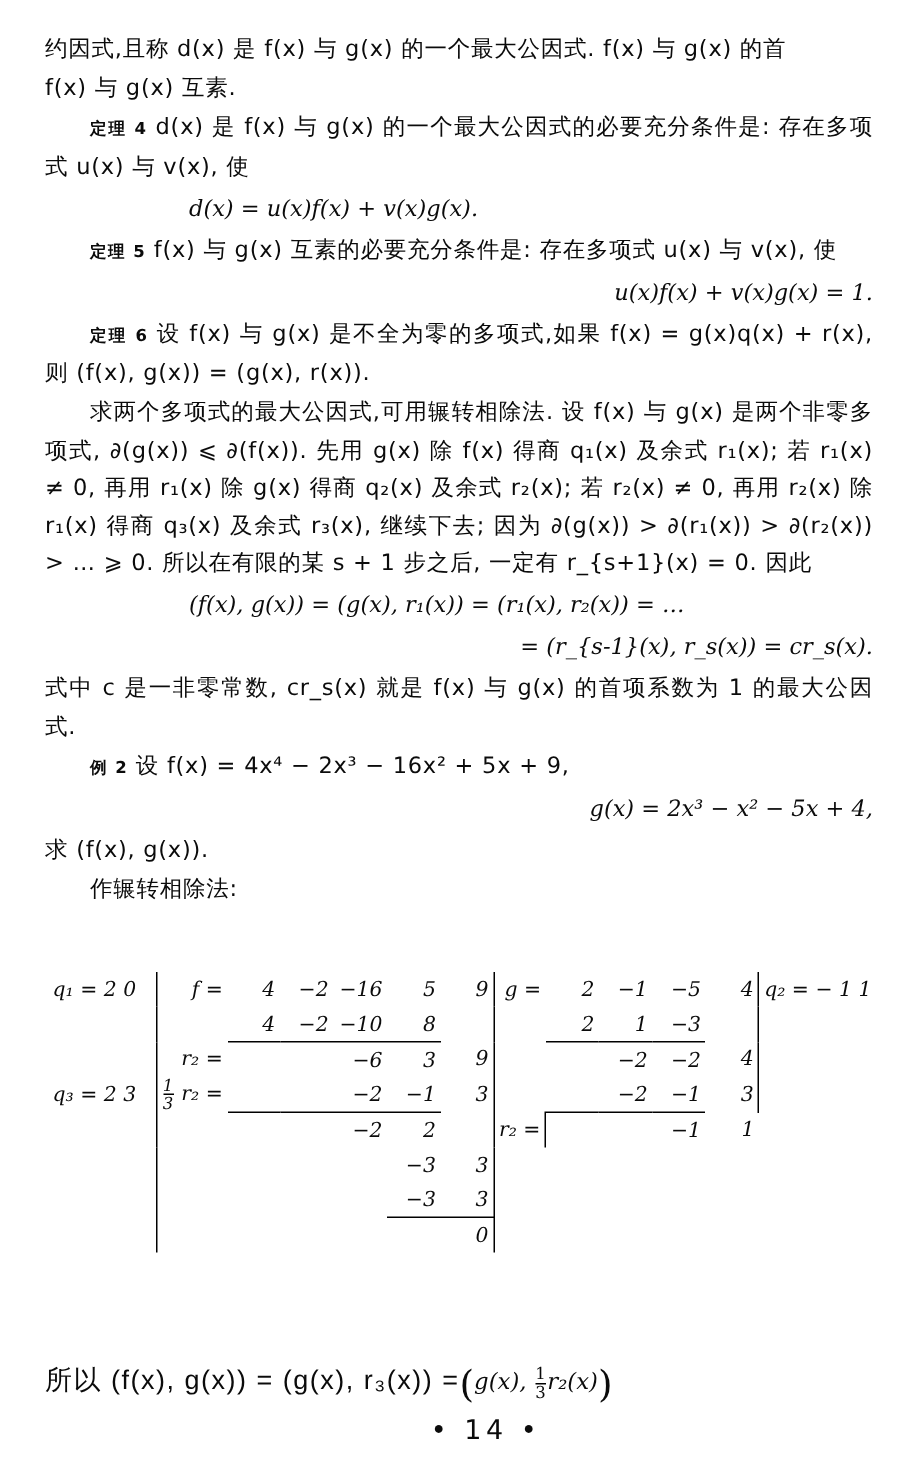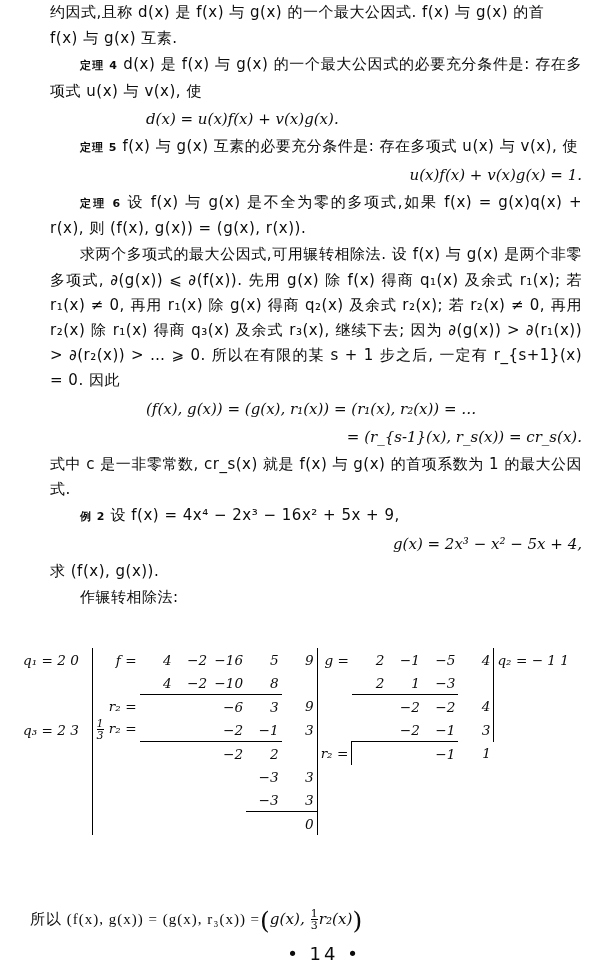--- a/index.html
+++ b/index.html
@@ -19,22 +19,21 @@
     width: 608px;
     height: 978px;
     padding: 0;
     box-sizing: border-box;
     filter: contrast(1.05);
   }
   .body-text {
     position: absolute;
     left: 30px;
     right: 26px;
-    top: 0;
-    margin-left: 20px;
+    top: 20px;
   }
   p.para {
     margin: 0 0 1px 0;
     font-size: 15.2px;
     line-height: 25.2px;
     text-align: justify;
     letter-spacing: 0.2px;
   }
   p.para.indent {
     text-indent: 30px;
@@ -66,21 +65,21 @@
     text-align: left;
     padding-left: 96px;
   }
   .disp.left-ind2 {
     text-align: right;
     padding-left: 150px;
   }
   
   .calc {
     position: absolute;
-    left: 20px;
+    left: 32px;
     top: 648px;
     width: 552px;
     font-family: "DejaVu Serif", serif;
     font-size: 13.6px;
     font-style: italic;
   }
   .calc table {
     border-collapse: collapse;
     width: 100%;
   }
@@ -114,23 +113,23 @@
     padding-right: 2px;
   }
   .concl {
     position: absolute;
     left: 30px;
     top: 908px;
     font-size: 15.2px;
     font-family: "DejaVu Serif", serif;
   }
   .concl .cnlab {
-    font-family: Liberation Serif, serif;
+    font-family: Liberation Sans, sans-serif;
     font-style: normal;
-    font-size: 15px;
+    font-size: 18px;
     letter-spacing: 1px;
   }
   .frac {
     display: inline-block;
     vertical-align: middle;
     text-align: center;
     font-size: 11px;
     line-height: 1.02;
     margin: 0 1px;
   }

